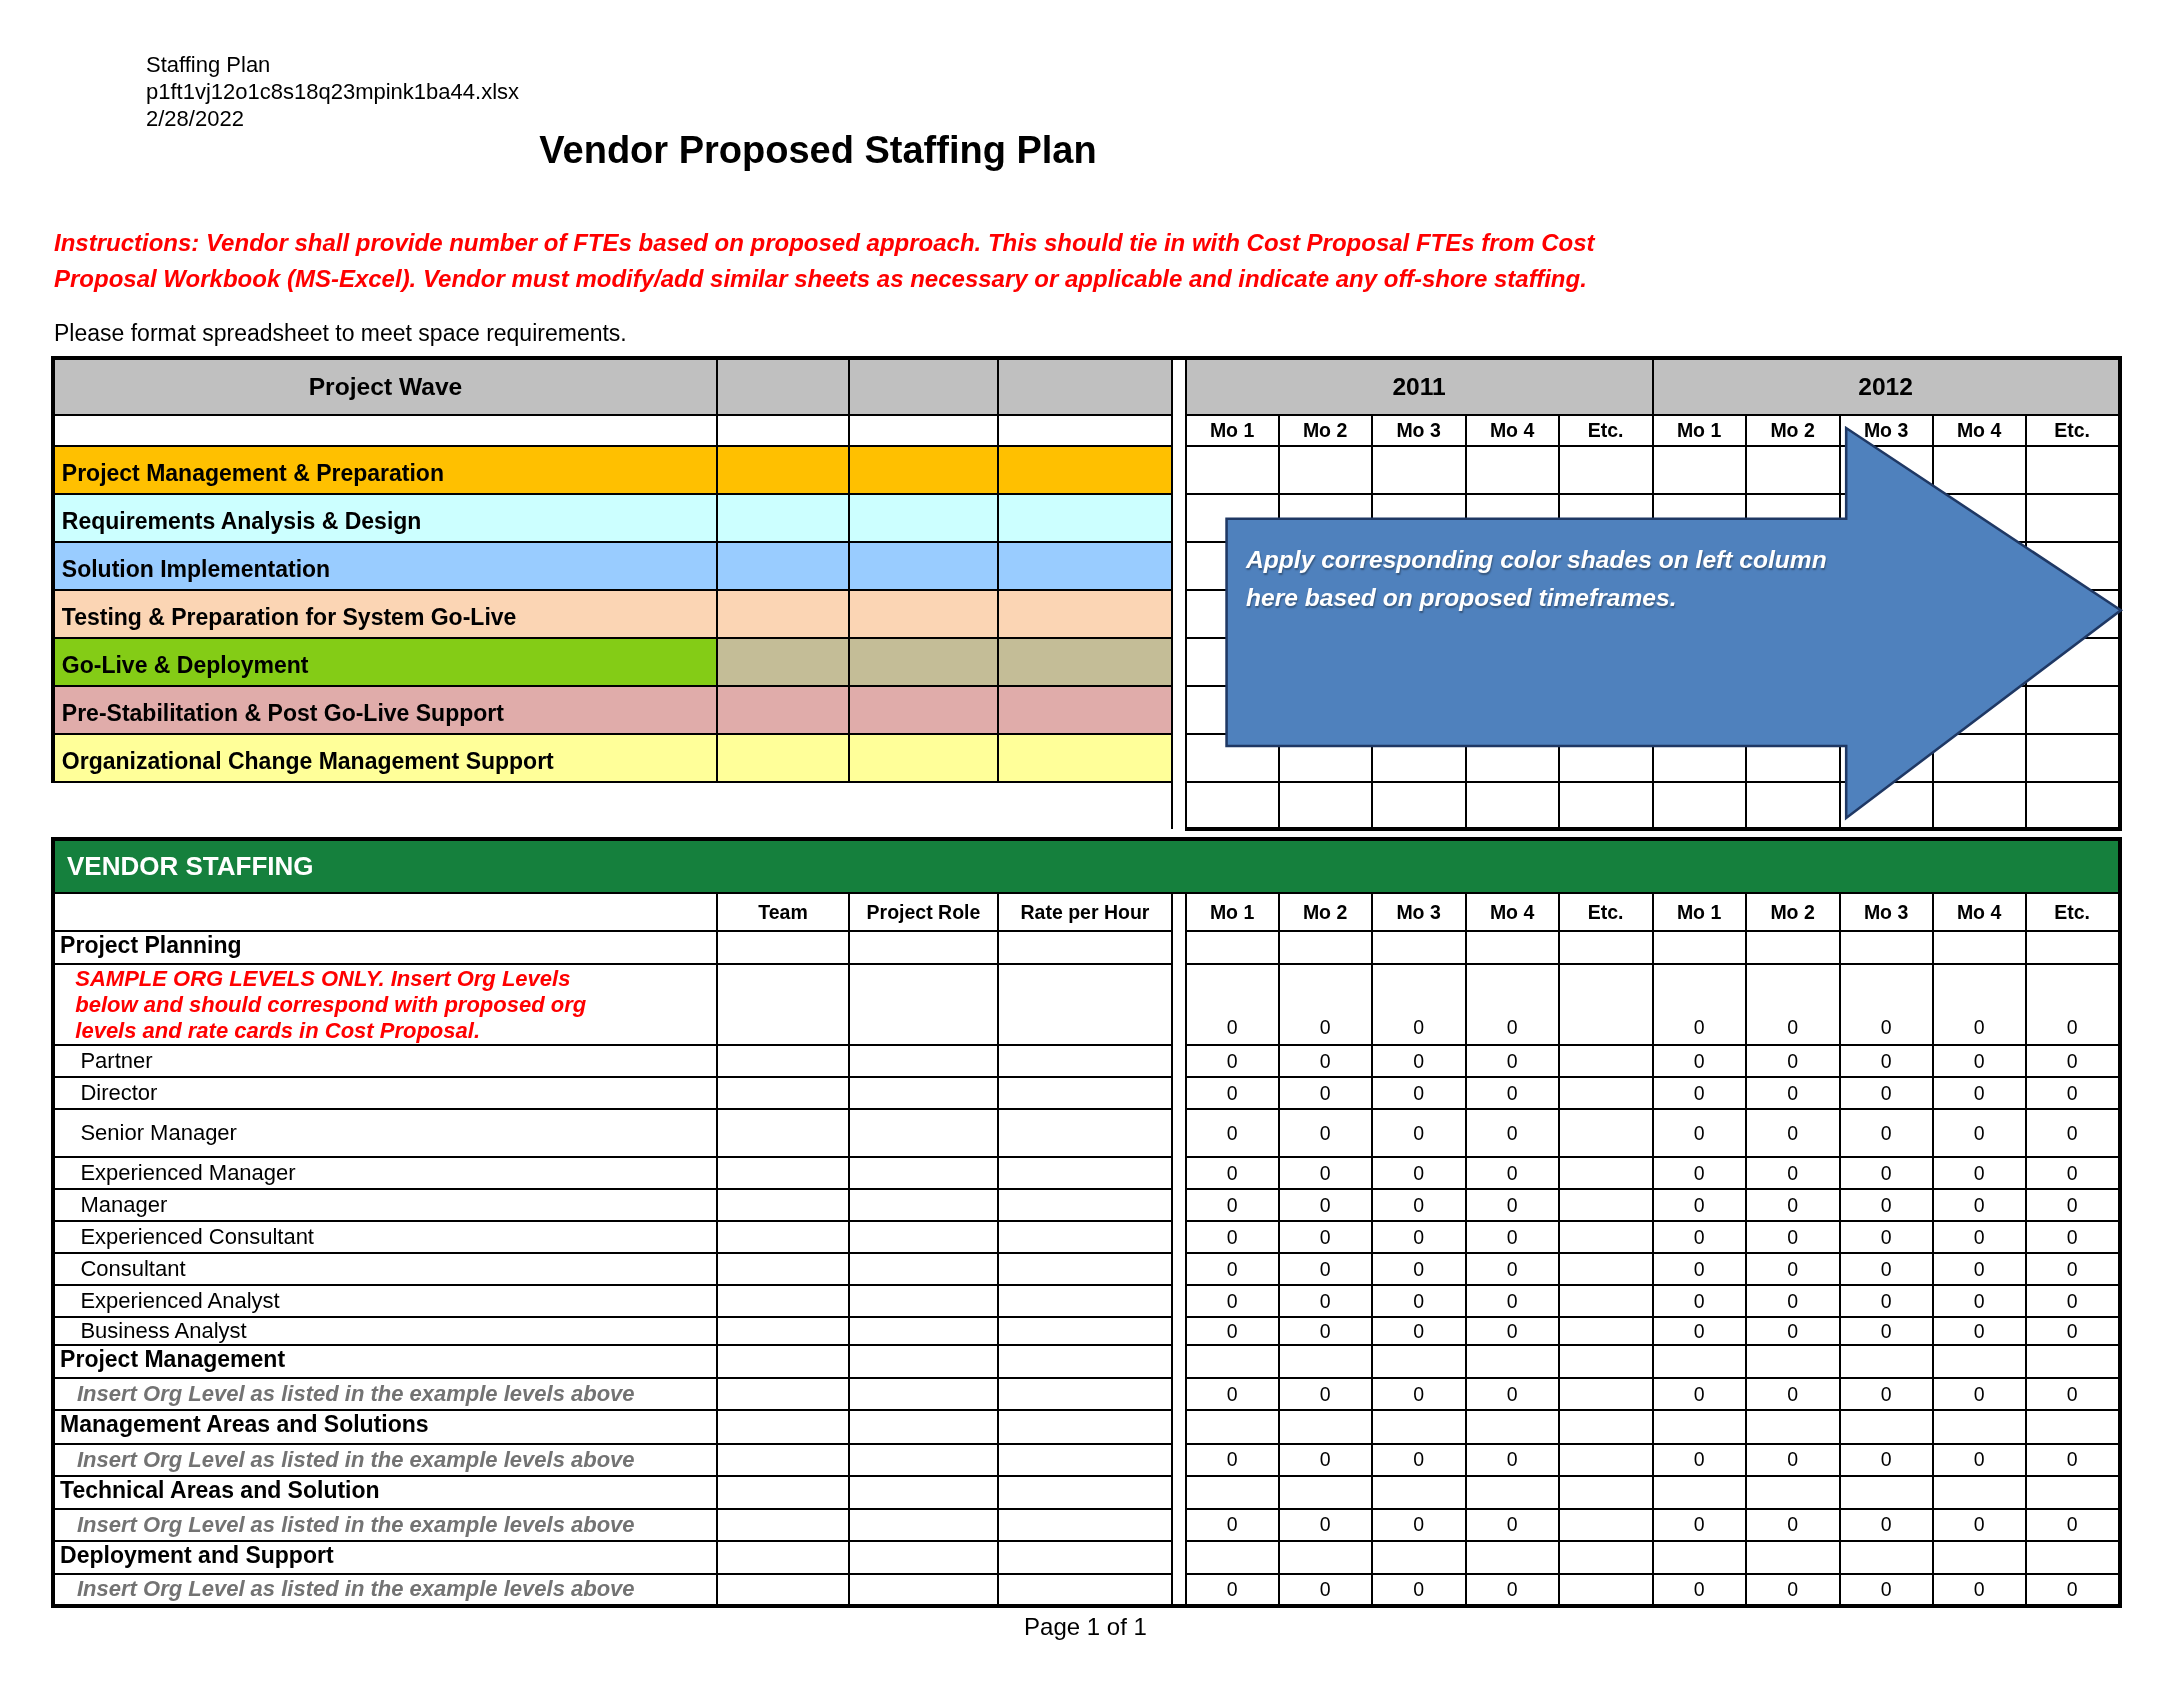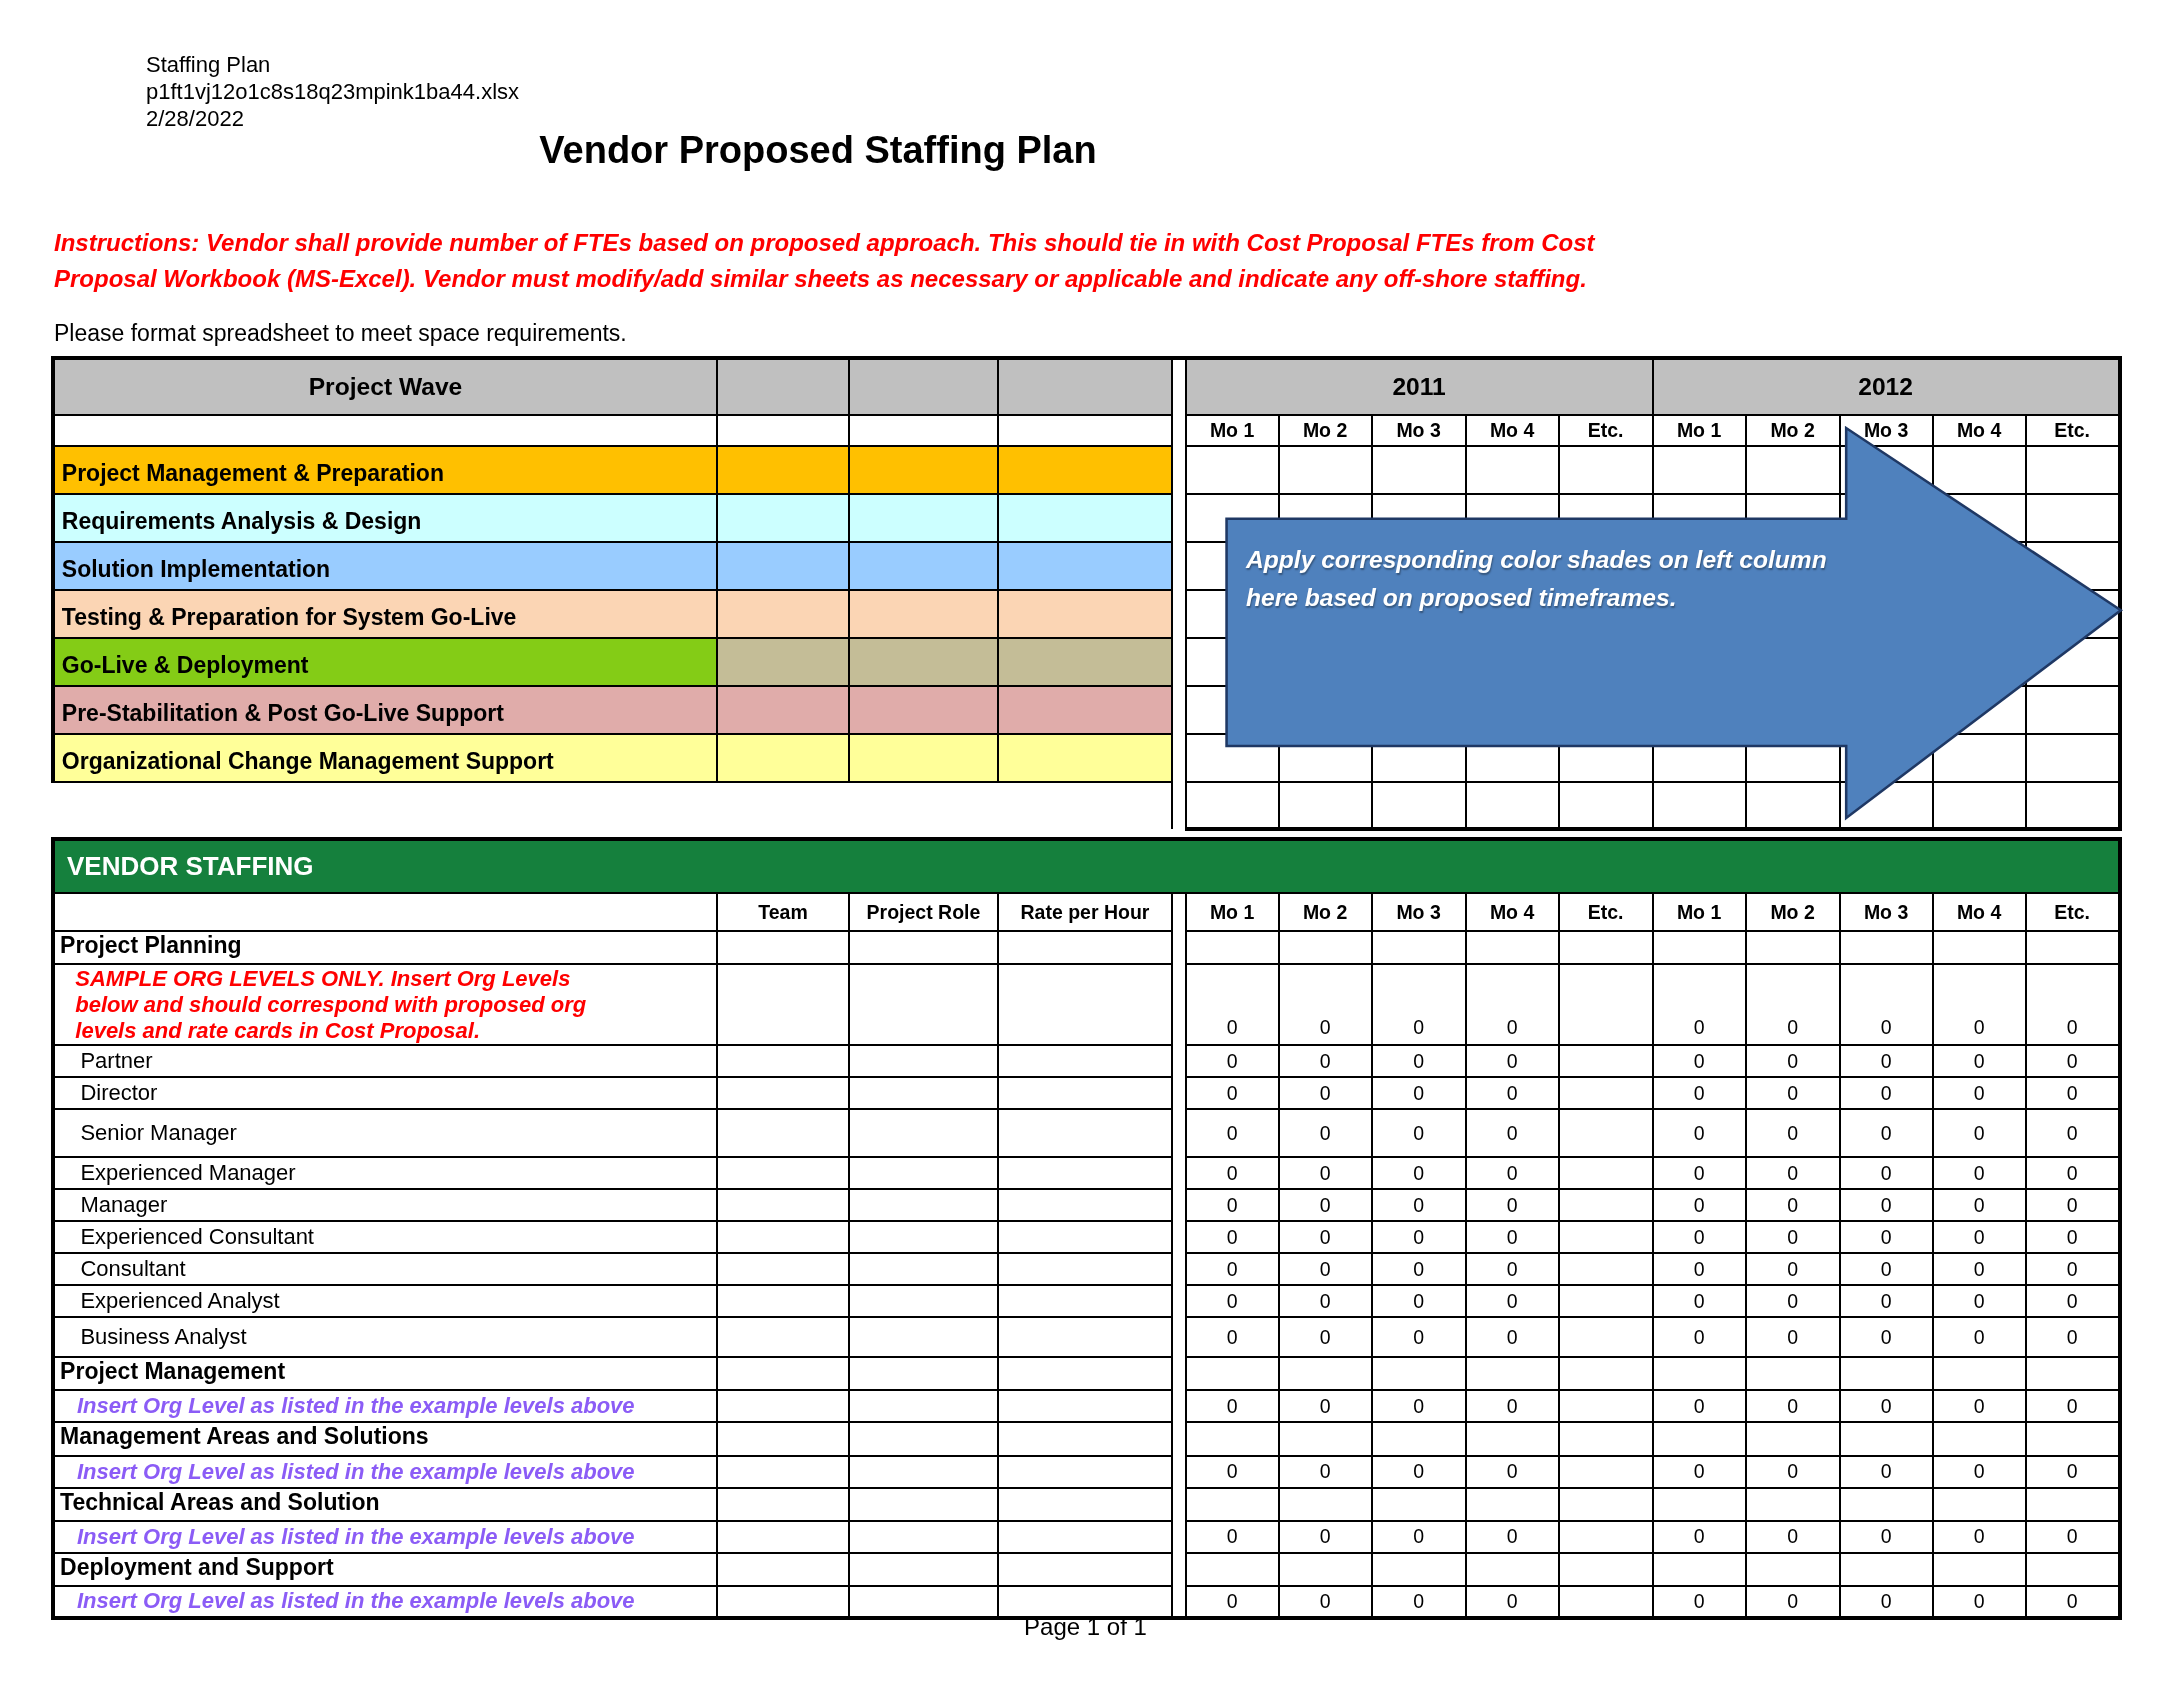--- a/index.html
+++ b/index.html
@@ -33,21 +33,21 @@
   .nb  { border:none; }
 
   .gray { background:#C0C0C0; }
   .pw  { text-align:center; vertical-align:middle; font-size:24.6px; font-weight:bold; }
   .yr  { text-align:center; vertical-align:middle; font-size:24.6px; font-weight:bold; }
   .mh  { text-align:center; vertical-align:middle; font-size:19.5px; font-weight:bold; }
   .ch  { text-align:center; vertical-align:middle; font-size:19.5px; font-weight:bold; }
   .wl  { font-weight:bold; font-size:23px; vertical-align:bottom; padding:0 3.4px 6px 6.8px; }
   .sl  { font-weight:bold; font-size:23px; vertical-align:bottom; padding:0 3.4px 4.2px 5.1px; }
   .rl  { font-size:22px; vertical-align:middle; padding-left:25.4px;margin-top:12px; }
-  .ins { font-size:22px; font-weight:bold; font-style:italic; color:#8b5cf6;
+  .ins { font-size:22px; font-weight:bold; font-style:italic; color:#737373;
          vertical-align:middle; padding-left:22px; }
   .sm  { font-size:22px; font-weight:bold; font-style:italic; color:#FF0000;
          vertical-align:middle; padding-left:20.3px; white-space:normal; line-height:26px; }
   .zc  { text-align:center; vertical-align:middle; }
   .zb  { vertical-align:bottom; padding-bottom:5.1px; }
   .banner { background:#333399; color:#fff; font-weight:bold; font-size:26px;
             vertical-align:middle; padding-left:12px; }
 
   
   #arrow-svg { left:0; top:0; pointer-events:none; }
@@ -456,21 +456,21 @@
         <td class="bc zc">0</td>
         <td class="bc zc">0</td>
         <td class="bc zc">0</td>
         <td class="bc zc"></td>
         <td class="bc zc">0</td>
         <td class="bc zc">0</td>
         <td class="bc zc">0</td>
         <td class="bc zc">0</td>
         <td class="bc zc br">0</td>
       </tr>
-      <tr style="height:40px">
+      <tr style="height:28px">
         <td class="bc bl rl">Business Analyst</td>
         <td class="bc"></td>
         <td class="bc"></td>
         <td class="bc"></td>
         <td class="sp"></td>
         <td class="bc zc">0</td>
         <td class="bc zc">0</td>
         <td class="bc zc">0</td>
         <td class="bc zc">0</td>
         <td class="bc zc"></td>

